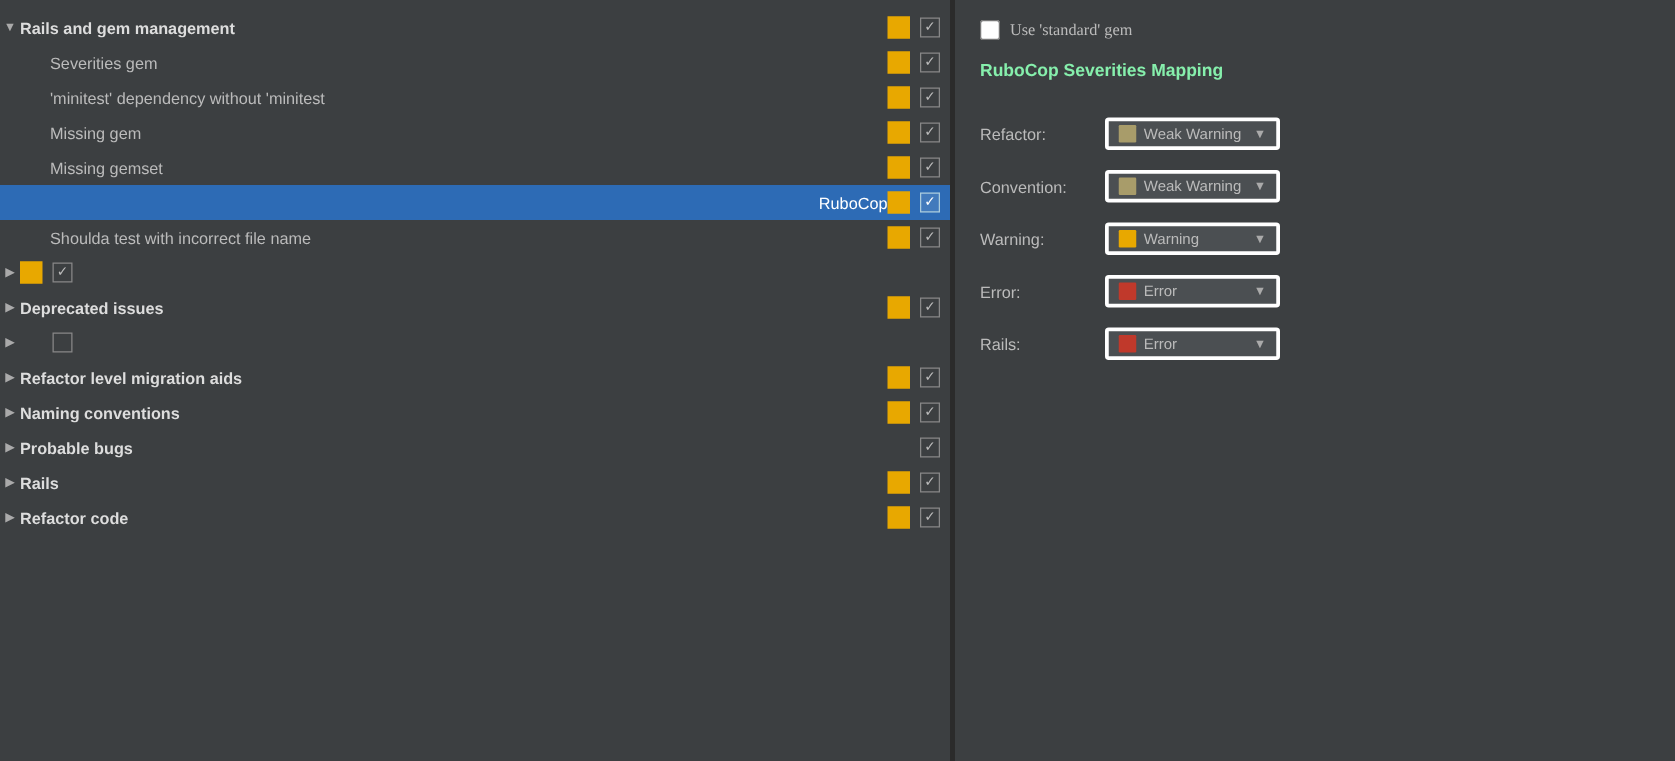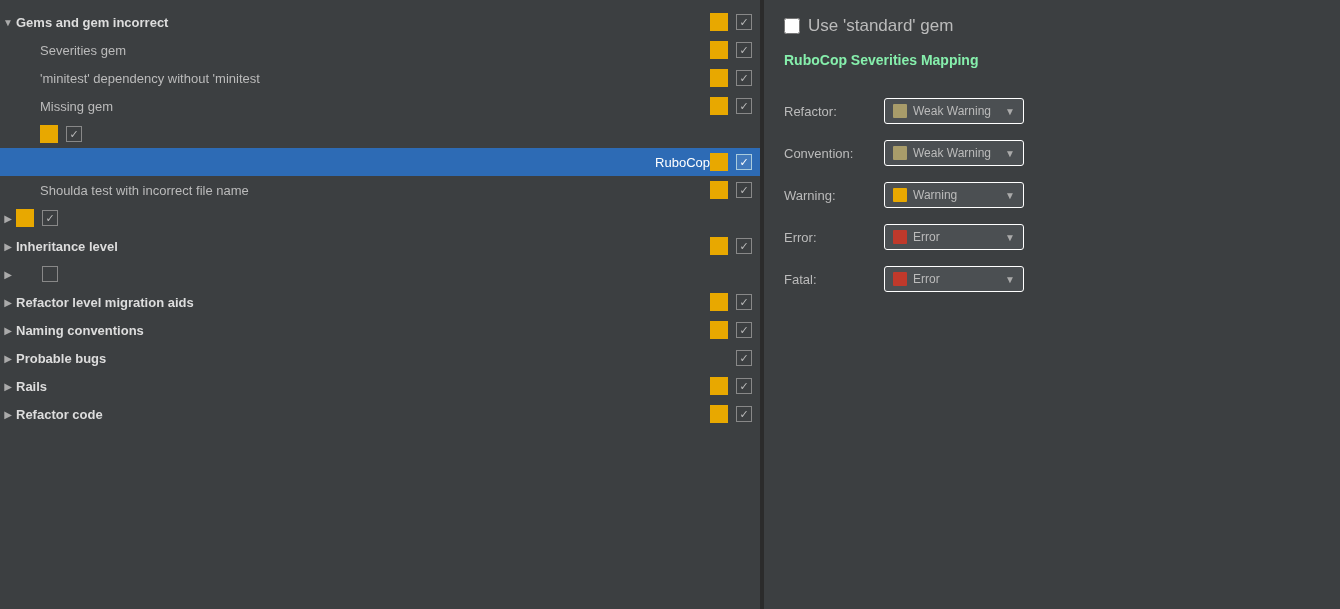--- a/index.html
+++ b/index.html
@@ -124,21 +124,22 @@
       gap: 8px;
       margin-bottom: 16px;
     }
     .use-standard-gem input[type=checkbox] {
       width: 16px;
       height: 16px;
       accent-color: #2d6bb5;
     }
     .use-standard-gem label {
       color: #bbb;
-      font-size: 17px;
+      font-size: 13px;
+      font-family: Liberation Serif, serif;
     }
 
     .section-title {
       font-size: 14px;
       font-weight: bold;
       color: #86efac;
       margin-bottom: 14px;
     }
 
     .severity-row {
@@ -149,21 +150,21 @@
     }
     .severity-label {
       width: 100px;
       color: #bbb;
       font-size: 13px;
     }
     .severity-dropdown {
       display: flex;
       align-items: center;
       background: #4b4f52;
-      border: 1px solid #ffffff;
+      border: 3px solid #ffffff;
       border-radius: 3px;
       padding: 3px 8px;
       gap: 6px;
       cursor: pointer;
       min-width: 140px;
       height: 26px;
     }
     .severity-dropdown .dot {
       width: 14px;
       height: 14px;
@@ -181,21 +182,21 @@
     }
   </style>
 </head>
 <body>
 
 <div class="left-panel">
 
 <div class="tree-item bold">
       <span class="indent" style="width: 0px;"></span>
       <span class="arrow">▼</span>
-      <span class="label">Gems and gem incorrect</span>
+      <span class="label">Rails and gem management</span>
       <div class="color-swatch" style="background: rgb(232, 168, 0);"></div>
       <div class="checkbox checked"></div>
     </div>
     <div class="tree-item">
       <span class="indent" style="width: 24px;"></span>
       <span class="arrow"></span>
       <span class="label">Severities gem</span>
       <div class="color-swatch" style="background: rgb(232, 168, 0);"></div>
       <div class="checkbox checked"></div>
     </div>
@@ -209,20 +210,21 @@
     <div class="tree-item">
       <span class="indent" style="width: 24px;"></span>
       <span class="arrow"></span>
       <span class="label">Missing gem</span>
       <div class="color-swatch" style="background: rgb(232, 168, 0);"></div>
       <div class="checkbox checked"></div>
     </div>
     <div class="tree-item">
       <span class="indent" style="width: 24px;"></span>
       <span class="arrow"></span>
+      <span class="label">Missing gemset</span>
       <div class="color-swatch" style="background: rgb(232, 168, 0);"></div>
       <div class="checkbox checked"></div>
     </div>
     <div class="tree-item selected">
       <span class="indent" style="width: 24px;"></span>
       <span class="arrow"></span>
       <span class="label">RuboCop</span>
       <div class="color-swatch" style="background: rgb(232, 168, 0);"></div>
       <div class="checkbox checked"></div>
     </div>
@@ -235,21 +237,21 @@
     </div>
     <div class="tree-item bold">
       <span class="indent" style="width: 0px;"></span>
       <span class="arrow">▶</span>
       <div class="color-swatch" style="background: rgb(232, 168, 0);"></div>
       <div class="checkbox checked"></div>
     </div>
     <div class="tree-item bold">
       <span class="indent" style="width: 0px;"></span>
       <span class="arrow">▶</span>
-      <span class="label">Inheritance level</span>
+      <span class="label">Deprecated issues</span>
       <div class="color-swatch" style="background: rgb(232, 168, 0);"></div>
       <div class="checkbox checked"></div>
     </div>
     <div class="tree-item bold">
       <span class="indent" style="width: 0px;"></span>
       <span class="arrow">▶</span>
       <div class="color-swatch" style="background: transparent;"></div>
       <div class="checkbox"></div>
     </div>
     <div class="tree-item bold">
@@ -325,21 +327,21 @@
       </div>
       <div class="severity-row">
         <div class="severity-label">Error:</div>
         <div class="severity-dropdown">
           <div class="dot" style="background: rgb(192, 57, 43);"></div>
           <span class="dd-label">Error</span>
           <span class="dd-arrow">▼</span>
         </div>
       </div>
       <div class="severity-row">
-        <div class="severity-label">Fatal:</div>
+        <div class="severity-label">Rails:</div>
         <div class="severity-dropdown">
           <div class="dot" style="background: rgb(192, 57, 43);"></div>
           <span class="dd-label">Error</span>
           <span class="dd-arrow">▼</span>
         </div>
       </div>
     </div>
 </div>
 
 </body></html>

